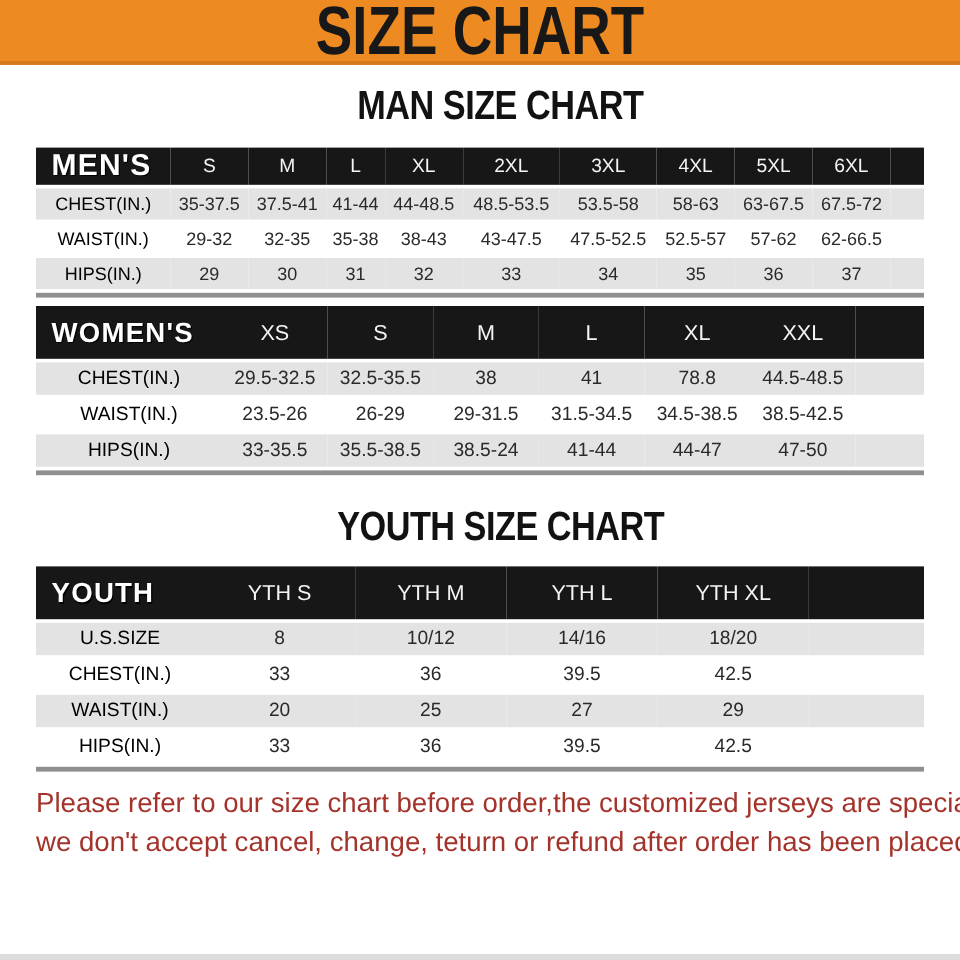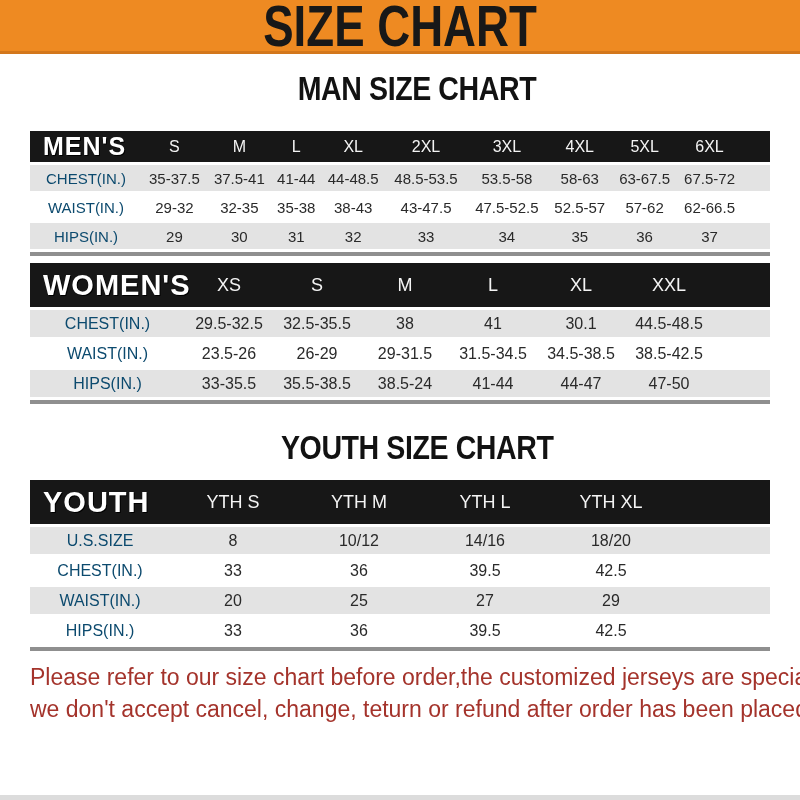--- a/index.html
+++ b/index.html
@@ -15,40 +15,40 @@
 
   
   .section-title { text-align:center; font-weight:bold; color:#121212; font-size:34px;padding-left:34px; }
   .cond { display:inline-block; transform:scaleX(0.84); letter-spacing:-0.5px; white-space:nowrap; }
   .t-man   { margin-top:15px; }
   .t-women { margin-top:14px; }
   .t-youth { margin-top:24px; }
 
   
   .table-wrap { width:740px; margin:0 auto; border-bottom:4px solid #8f8f8f; }
-  .w-man   { margin-top:20px; }
+  .w-man   { margin-top:12px; }
   .w-women { margin-top:4px; }
   .w-youth { margin-top:10px; }
   table.size-table { width:740px; border-collapse:separate; border-spacing:0 3px; table-layout:fixed; }
   table.auto-cols { table-layout:auto; }
   .size-table th { background:#171717; color:#f4f4f4; font-weight:normal;
                    text-align:center; vertical-align:middle; }
   .man-t th   { height:31px; font-size:16px; }
   .big-t th   { height:44px; font-size:18px; }
   .size-table th.corner { text-align:left; padding-left:13px; font-weight:bold;
                           letter-spacing:1px; color:#fff;
                           text-shadow:1px 1px 0 #000; }
   .man-t th.corner { font-size:25px; }
-  .big-t th.corner { font-size:29px; }
+  .big-t th.corner { font-size:23px; }
   .size-table tbody tr:nth-child(odd)  { background:#e3e3e3; }
   .size-table tbody tr:nth-child(even) { background:#ffffff; }
   .size-table td { text-align:center; vertical-align:middle; color:#2a2a2a; }
   .man-t td { height:26px; font-size:15px; }
   .big-t td { height:27px; font-size:16px; }
-  .size-table td.rlabel { color:#0c4a6e; }
+  .size-table td.rlabel { color:#000000; }
 
   
   .note { margin:10px 28px 0 30px; color:#a4332b; font-size:23px; line-height:32px; }
   .note div { white-space:nowrap; }
 
   .bottom-strip { position:absolute; left:0; bottom:0; width:800px; height:5px; background:#dcdcdc; }
 </style>
 </head>
 <body>
 
@@ -159,21 +159,21 @@
           <th></th>
         </tr>
       </thead>
       <tbody>
         <tr>
           <td class="rlabel">CHEST(IN.)</td>
           <td>29.5-32.5</td>
           <td>32.5-35.5</td>
           <td>38</td>
           <td>41</td>
-          <td>30.1</td>
+          <td>78.8</td>
           <td>44.5-48.5</td>
           <td></td>
         </tr>
         <tr>
           <td class="rlabel">WAIST(IN.)</td>
           <td>23.5-26</td>
           <td>26-29</td>
           <td>29-31.5</td>
           <td>31.5-34.5</td>
           <td>34.5-38.5</td>

